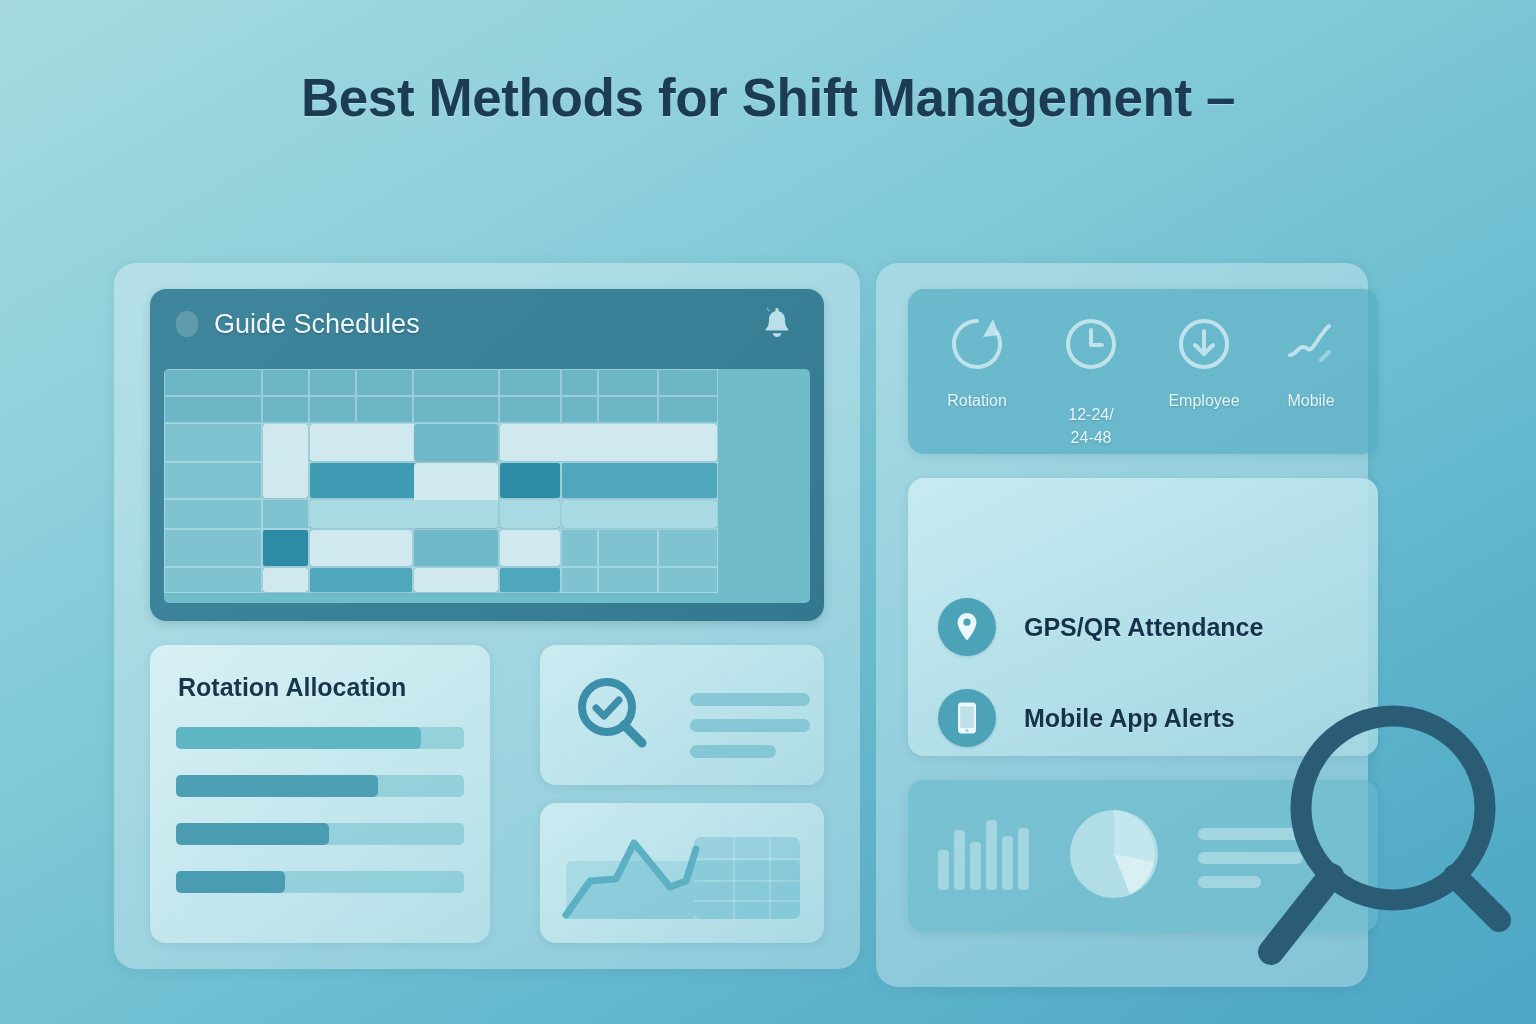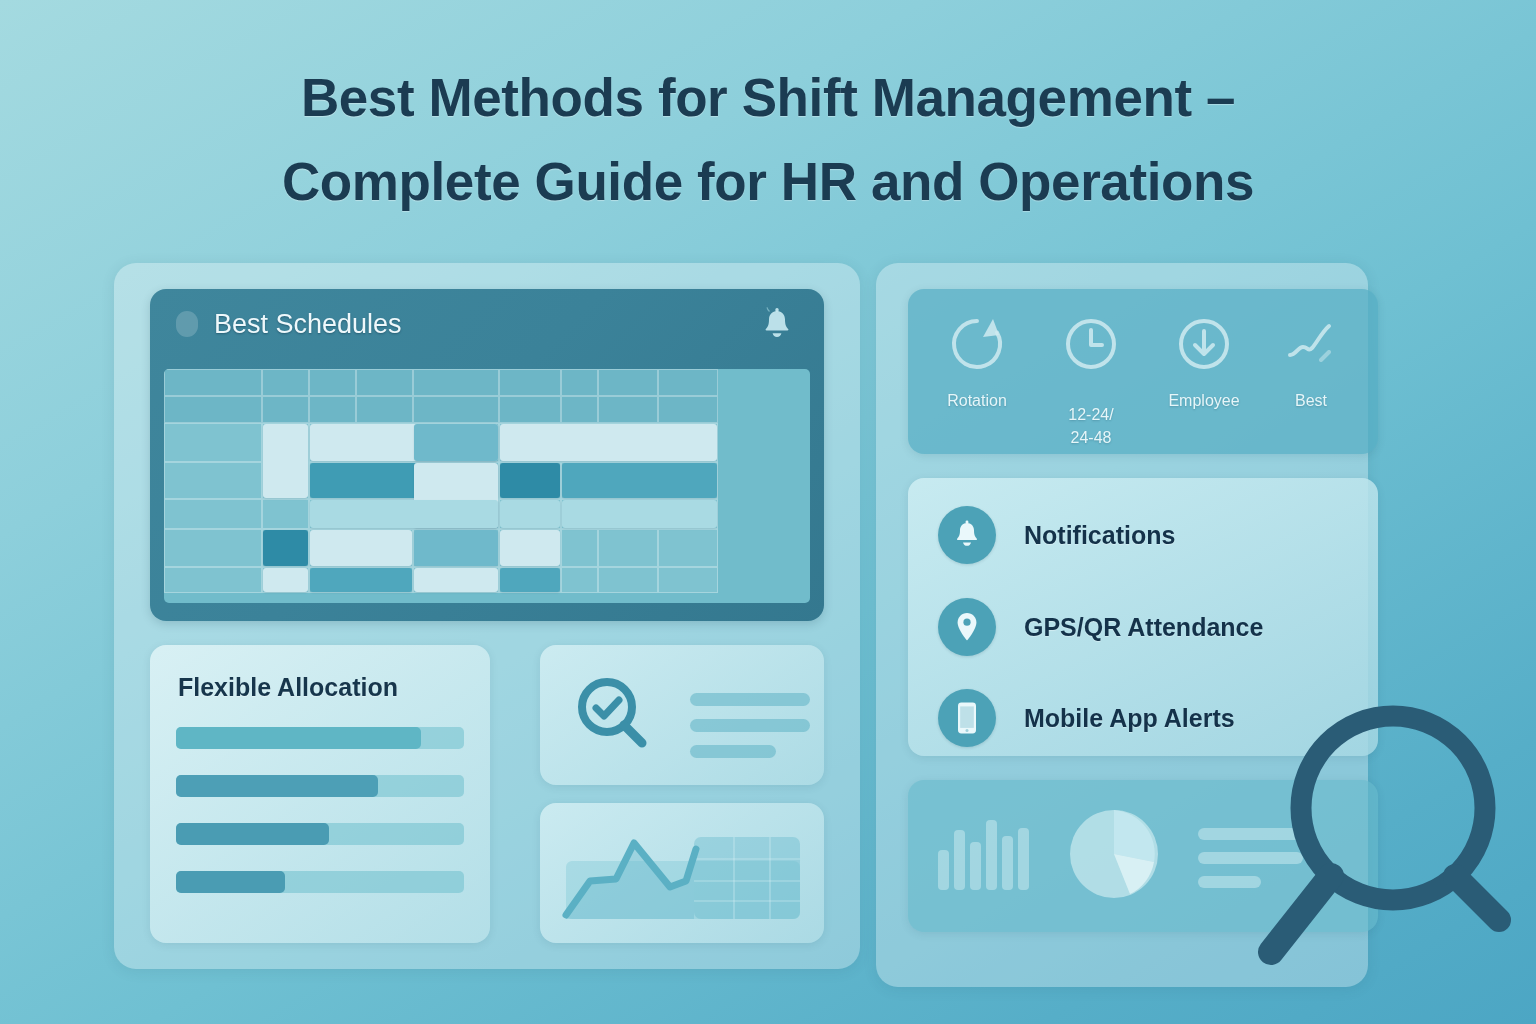--- a/index.html
+++ b/index.html
@@ -123,29 +123,28 @@
   .aline{position:absolute;height:12px;border-radius:6px;background:rgba(225,245,248,.42);}
 
   
   #big-magnifier{position:absolute;left:1243px;top:690px;width:300px;height:300px;}
 </style>
 </head>
 <body>
 
 <div class="title-wrap">
   <div class="title-line">Best Methods for Shift Management –</div>
-  <div class="title-line">Complete Guide for HR and Operations</div>
 </div>
 
 <div class="panel" id="panel-left">
 
   <div class="sched-card">
     <div class="sched-head">
       <div class="head-dot"></div>
-      <div class="head-title">Best Schedules</div>
+      <div class="head-title">Guide Schedules</div>
       <svg class="head-bell" width="34" height="36" viewBox="0 0 34 36">
         <path d="M17 5c-4.7 0-8 3.6-8 8.4 0 6.4-1.8 8-3.2 9.6-.5.6-.1 1.5.7 1.5h21c.8 0 1.2-.9.7-1.5-1.4-1.6-3.2-3.2-3.2-9.6C25 8.6 21.7 5 17 5z" fill="#c7e8f0" opacity=".92"></path>
         <rect x="15.4" y="2" width="3.2" height="4" rx="1.5" fill="#c7e8f0" opacity=".92"></rect>
         <path d="M12.6 27.2h8.8c-.4 2.3-2.2 3.9-4.4 3.9s-4-1.6-4.4-3.9z" fill="#c7e8f0" opacity=".92"></path>
         <path d="M9.5 5.5C8 4 7.2 2.6 7 1.4" stroke="#9fd2de" stroke-width="1.2" fill="none" opacity=".6"></path>
       </svg>
     </div>
     <div class="grid" id="schedule-grid">
         <div class="gcell" style="left: 0px; top: 0px; width: 98px; height: 27px; background: rgba(108, 180, 196, 0.72);"></div>
         <div class="gcell" style="left: 98px; top: 0px; width: 47px; height: 27px; background: rgba(108, 180, 196, 0.72);"></div>
@@ -226,21 +225,21 @@
         <div class="blk" style="left: 250px; top: 161px; width: 84px; height: 36px; background: rgb(111, 185, 203);"></div>
         <div class="blk" style="left: 336px; top: 161px; width: 60px; height: 36px; background: rgb(207, 233, 239);"></div>
         <div class="blk" style="left: 99px; top: 199px; width: 45px; height: 24px; background: rgb(207, 233, 239);"></div>
         <div class="blk" style="left: 146px; top: 199px; width: 102px; height: 24px; background: rgb(79, 167, 189);"></div>
         <div class="blk" style="left: 250px; top: 199px; width: 84px; height: 24px; background: rgb(207, 233, 239);"></div>
         <div class="blk" style="left: 336px; top: 199px; width: 60px; height: 24px; background: rgb(79, 167, 189);"></div>
       </div>
   </div>
 
   <div class="alloc-card">
-    <div class="alloc-title">Flexible Allocation</div>
+    <div class="alloc-title">Rotation Allocation</div>
     <div id="alloc-bars">
         <div class="bar-track" style="top: 82px; width: 288px;">
           <div class="bar-fill" style="width: 244.8px; background: rgb(95, 182, 197);"></div>
         </div>
         <div class="bar-track" style="top: 130px; width: 288px;">
           <div class="bar-fill" style="width: 201.6px; background: rgb(77, 159, 182);"></div>
         </div>
         <div class="bar-track" style="top: 178px; width: 288px;">
           <div class="bar-fill" style="width: 152.64px; background: rgb(74, 156, 179);"></div>
         </div>
@@ -303,35 +302,25 @@
         <circle cx="31" cy="31" r="23" fill="none" stroke="#cfeaf0" stroke-width="4" opacity=".85"></circle>
         <path d="M31 18v22M22 32l9 9 9-9" fill="none" stroke="#cfeaf0" stroke-width="4" stroke-linecap="round" stroke-linejoin="round" opacity=".85"></path>
       </svg>
       <div class="type-label">Employee</div>
     </div>
     <div class="type-col" style="left:348px;">
       <svg width="62" height="62" viewBox="0 0 62 62">
         <path d="M10 42c6 0 8-8 13-8s5 5 9 1 10-16 17-22" fill="none" stroke="#cfeaf0" stroke-width="4" stroke-linecap="round" stroke-linejoin="round" opacity=".85"></path>
         <path d="M41 47l8-8" stroke="#cfeaf0" stroke-width="4" stroke-linecap="round" opacity=".5"></path>
       </svg>
-      <div class="type-label">Best</div>
+      <div class="type-label">Mobile</div>
     </div>
   </div>
 
   <div class="feat-card">
-    <div class="feat-row" style="top:28px;">
-      <div class="feat-ico">
-        <svg width="30" height="32" viewBox="0 0 30 32">
-          <path d="M15 4c-4.1 0-7 3.1-7 7.3 0 5.6-1.6 7-2.8 8.4-.4.5-.1 1.3.6 1.3h18.4c.7 0 1-.8.6-1.3-1.2-1.4-2.8-2.8-2.8-8.4C22 7.1 19.1 4 15 4z" fill="#eaf8fb"></path>
-          <rect x="13.6" y="1.5" width="2.8" height="3.5" rx="1.3" fill="#eaf8fb"></rect>
-          <path d="M11 23.4h8c-.4 2-2 3.4-4 3.4s-3.6-1.4-4-3.4z" fill="#eaf8fb"></path>
-        </svg>
-      </div>
-      <div class="feat-label">Notifications</div>
-    </div>
     <div class="feat-row" style="top:211px;">
       <div class="feat-ico">
         <svg width="22" height="34" viewBox="0 0 22 34">
           <rect x="2" y="1.5" width="18" height="31" rx="3.4" fill="#eaf8fb"></rect>
           <rect x="4.2" y="5.4" width="13.6" height="21.5" fill="#4ca2b7" opacity=".28"></rect>
           <circle cx="11" cy="29.6" r="1.5" fill="#4ca2b7" opacity=".45"></circle>
         </svg>
       </div>
       <div class="feat-label">Mobile App Alerts</div>
     </div>

